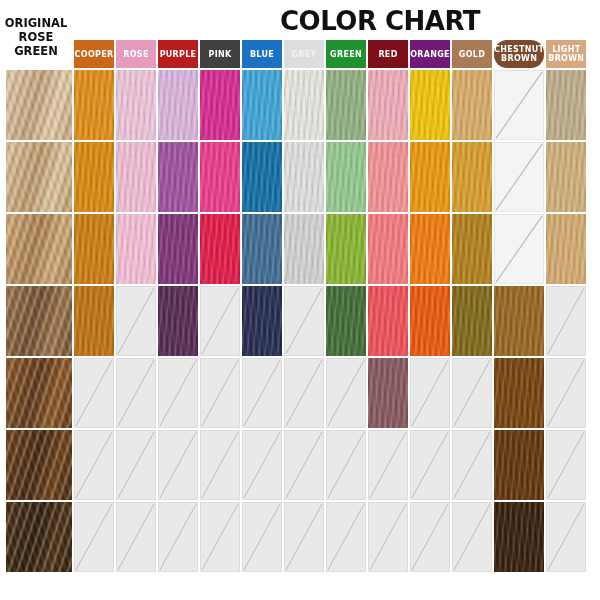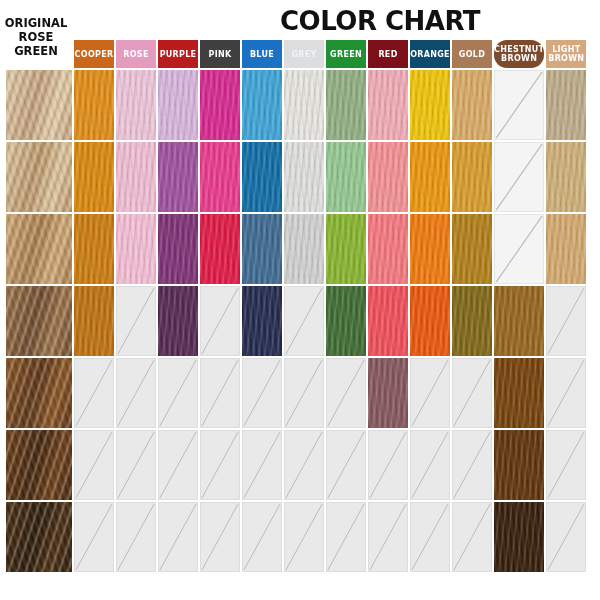--- a/index.html
+++ b/index.html
@@ -139,21 +139,21 @@
       <tr id="header-row">
         <td class="hdr-blank"></td>
       <td class="hdr" style="background: rgb(201, 104, 26); color: rgb(255, 255, 255);">COOPER</td>
           <td class="hdr" style="background: rgb(229, 155, 190); color: rgb(255, 255, 255);">ROSE</td>
           <td class="hdr" style="background: #b91c1c; color: rgb(255, 255, 255);">PURPLE</td>
           <td class="hdr" style="background: #404040; color: rgb(255, 255, 255);">PINK</td>
           <td class="hdr" style="background: rgb(27, 114, 196); color: rgb(255, 255, 255);">BLUE</td>
           <td class="hdr dim" style="background: rgb(220, 221, 223); color: rgb(242, 242, 242);">GREY</td>
           <td class="hdr" style="background: rgb(31, 145, 48); color: rgb(255, 255, 255);">GREEN</td>
           <td class="hdr" style="background: rgb(125, 15, 27); color: rgb(255, 255, 255);">RED</td>
-          <td class="hdr" style="background: #0c4a6e; color: rgb(255, 255, 255);">ORANGE</td>
+          <td class="hdr" style="background: #701a75; color: rgb(255, 255, 255);">ORANGE</td>
           <td class="hdr" style="background: rgb(169, 122, 86); color: rgb(255, 255, 255);">GOLD</td>
           <td class="hdr" style="background: rgb(124, 74, 44); color: rgb(255, 255, 255); border-radius: 13px;">CHESTNUT BROWN</td>
           <td class="hdr" style="background: rgb(214, 168, 126); color: rgb(255, 255, 255); text-align: center;">LIGHT BROWN</td>
         </tr>
     </thead>
     <tbody id="body-rows">
         <tr class="r">
           <td class="cell origin-cell">
             <div class="swatch origin" style="background: linear-gradient(105deg, rgb(226, 203, 166) 0%, rgb(195, 160, 122) 45%, rgb(226, 203, 166) 72%, rgb(195, 160, 122) 100%);"></div>
           </td>

